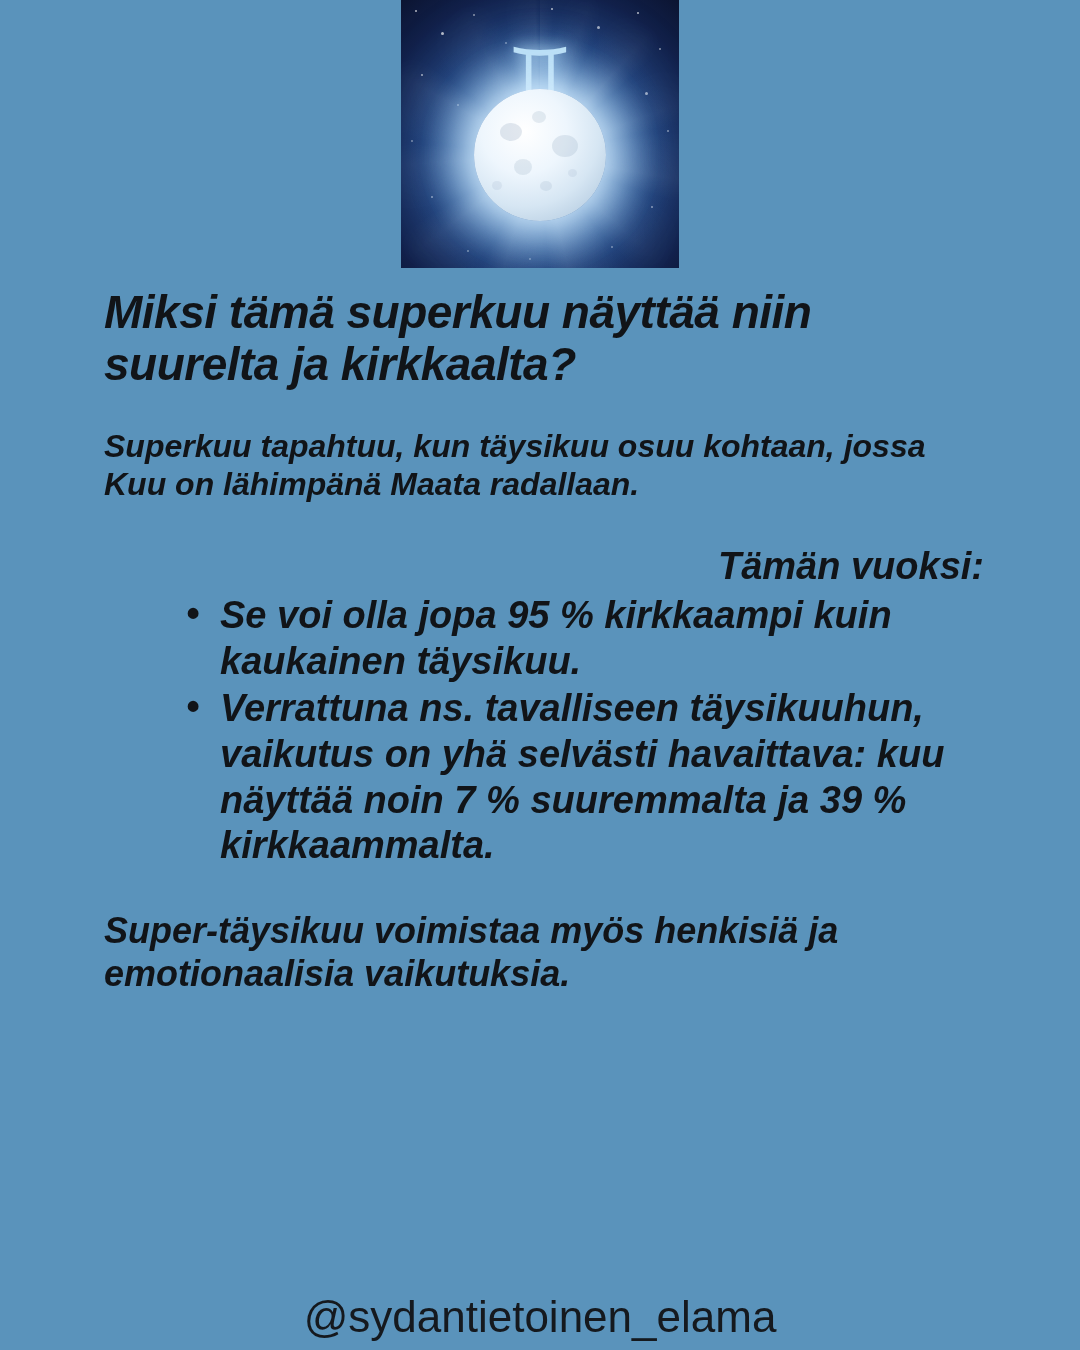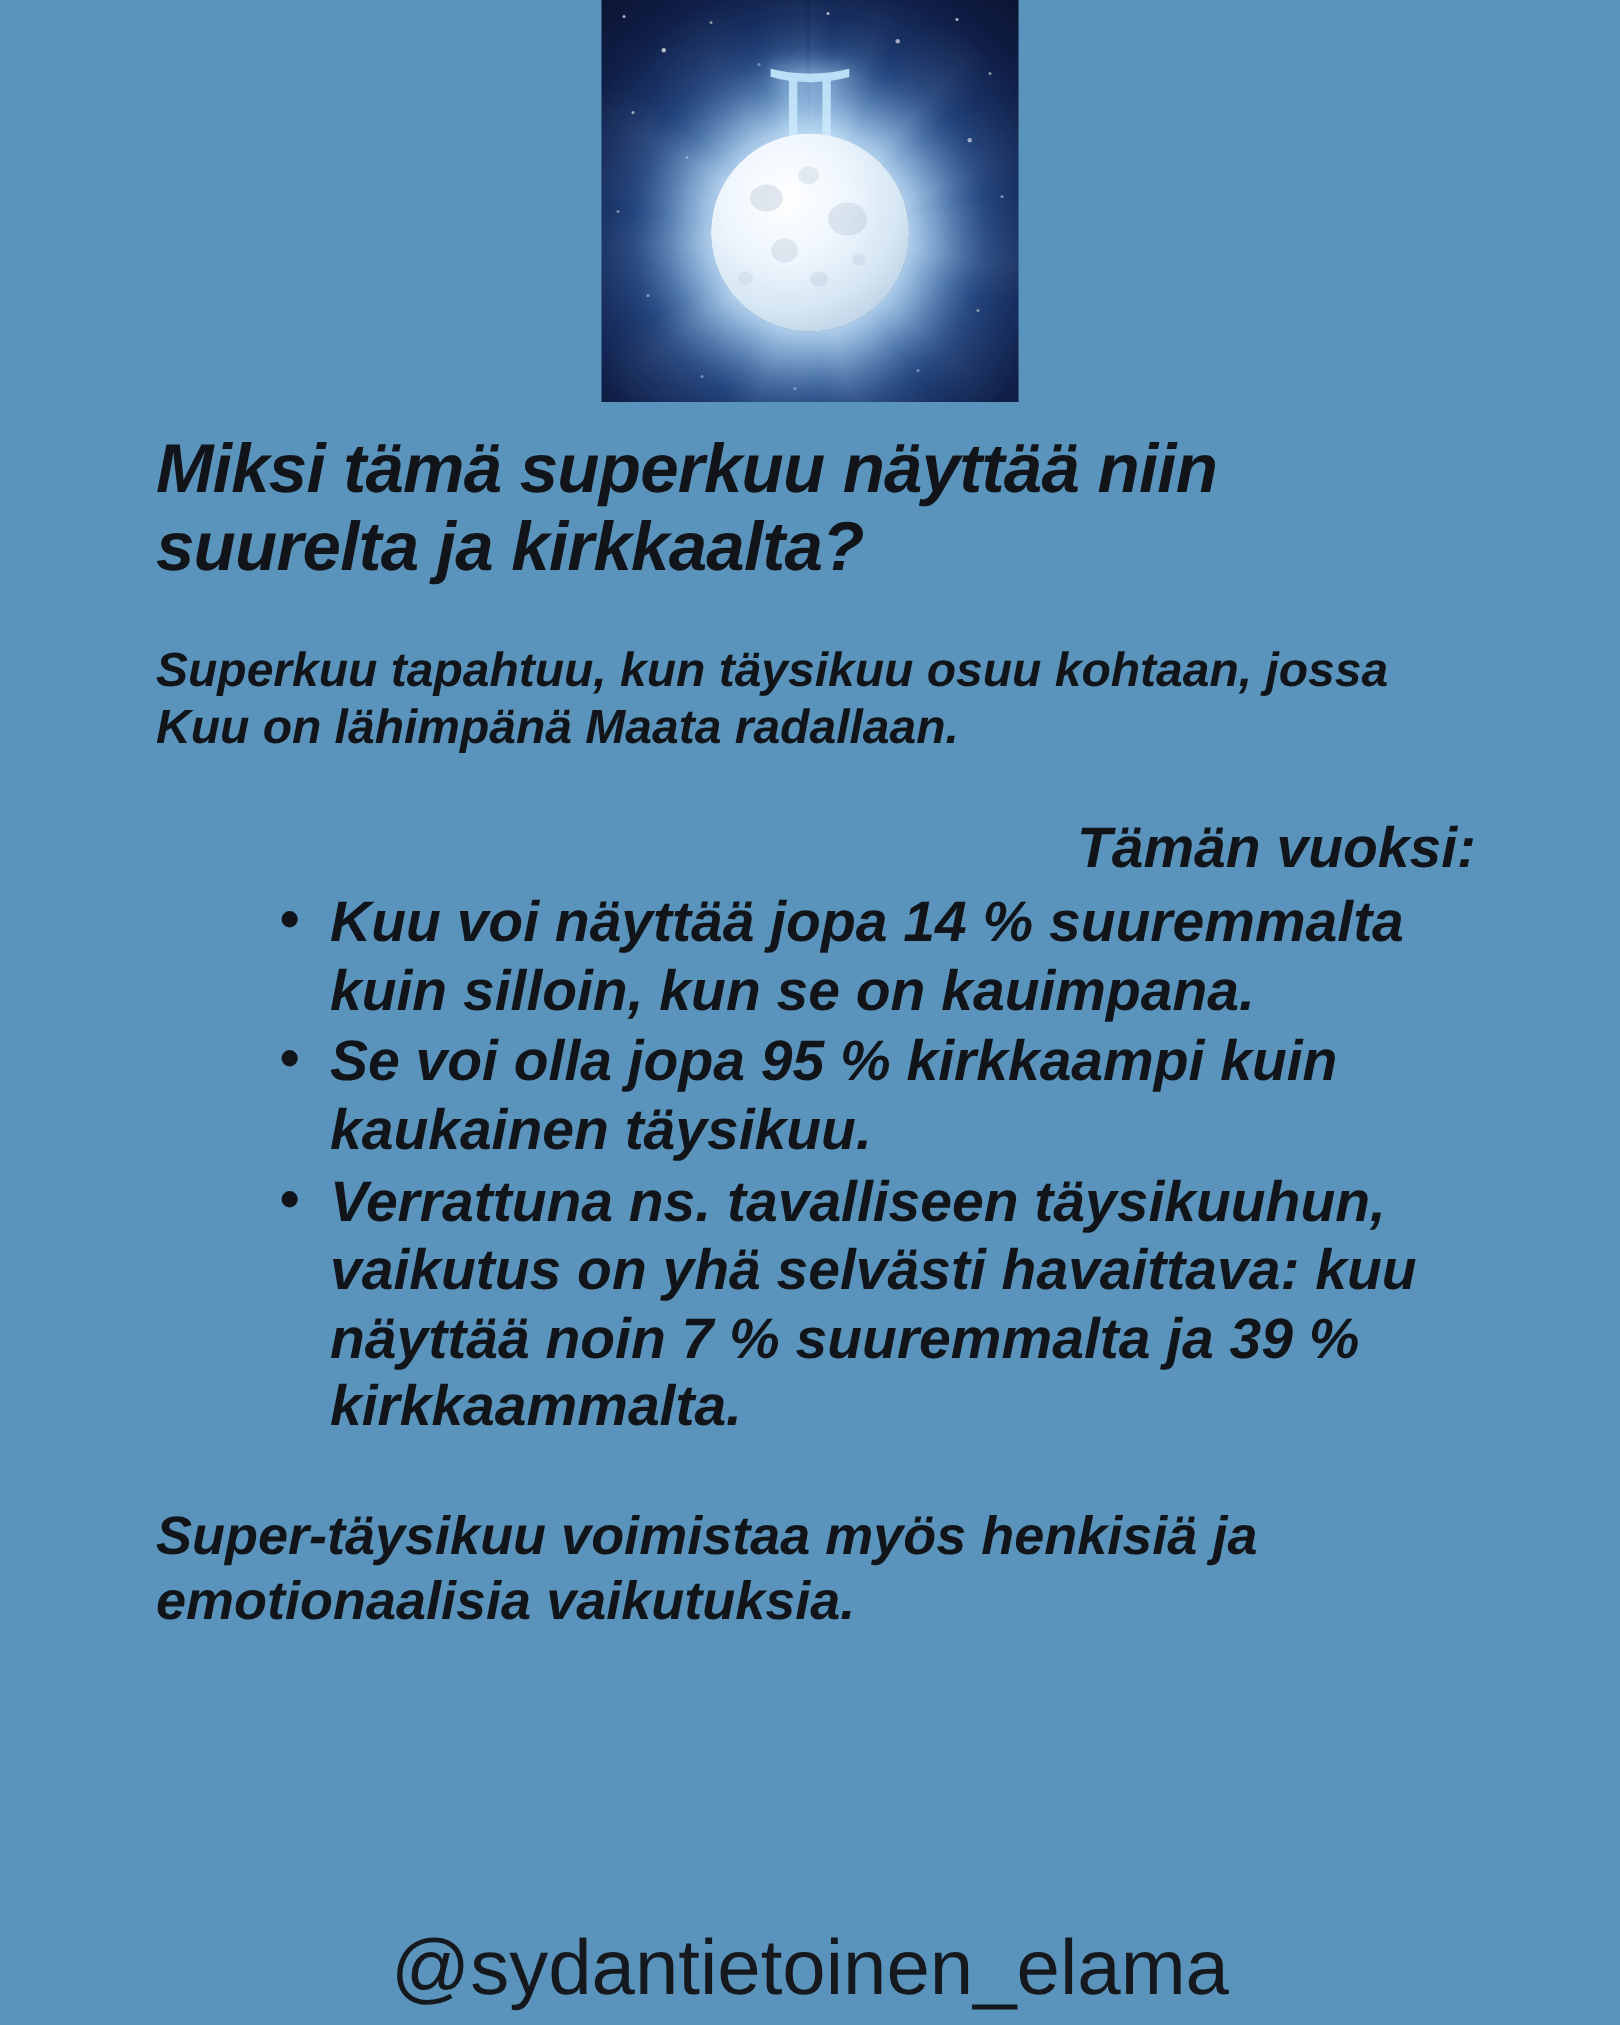--- a/index.html
+++ b/index.html
@@ -168,21 +168,21 @@
     font-size: 36px;
     line-height: 1.2;
     font-weight: 700;
   }
   .handle {
     position: absolute;
     left: 0;
     right: 0;
     bottom: 8px;
     text-align: center;
-    font-size: 52px;
+    font-size: 44px;
     font-weight: 400;
     color: #15191e;
     font-family: "Liberation Sans", sans-serif;
   }
 </style>
 </head>
 <body>
 
 <div class="page">
 
@@ -227,21 +227,20 @@
   </div>
 
   <div class="content">
     <h1>Miksi tämä superkuu näyttää niin suurelta ja kirkkaalta?</h1>
 
     <p class="para">Superkuu tapahtuu, kun täysikuu osuu kohtaan, jossa Kuu on lähimpänä Maata radallaan.</p>
 
     <p class="lead-list">Tämän vuoksi:</p>
 
     <ul class="bullets">
-      <li>Kuu voi näyttää jopa 14 % suuremmalta kuin silloin, kun se on kauimpana.</li>
       <li>Se voi olla jopa 95 % kirkkaampi kuin kaukainen täysikuu.</li>
       <li>Verrattuna ns. tavalliseen täysikuuhun, vaikutus on yhä selvästi havaittava: kuu näyttää noin 7 % suuremmalta ja 39 % kirkkaammalta.</li>
     </ul>
 
     <p class="closing">Super-täysikuu voimistaa myös henkisiä ja emotionaalisia vaikutuksia.</p>
   </div>
 
   <div class="handle">@sydantietoinen_elama</div>
 </div>
 

